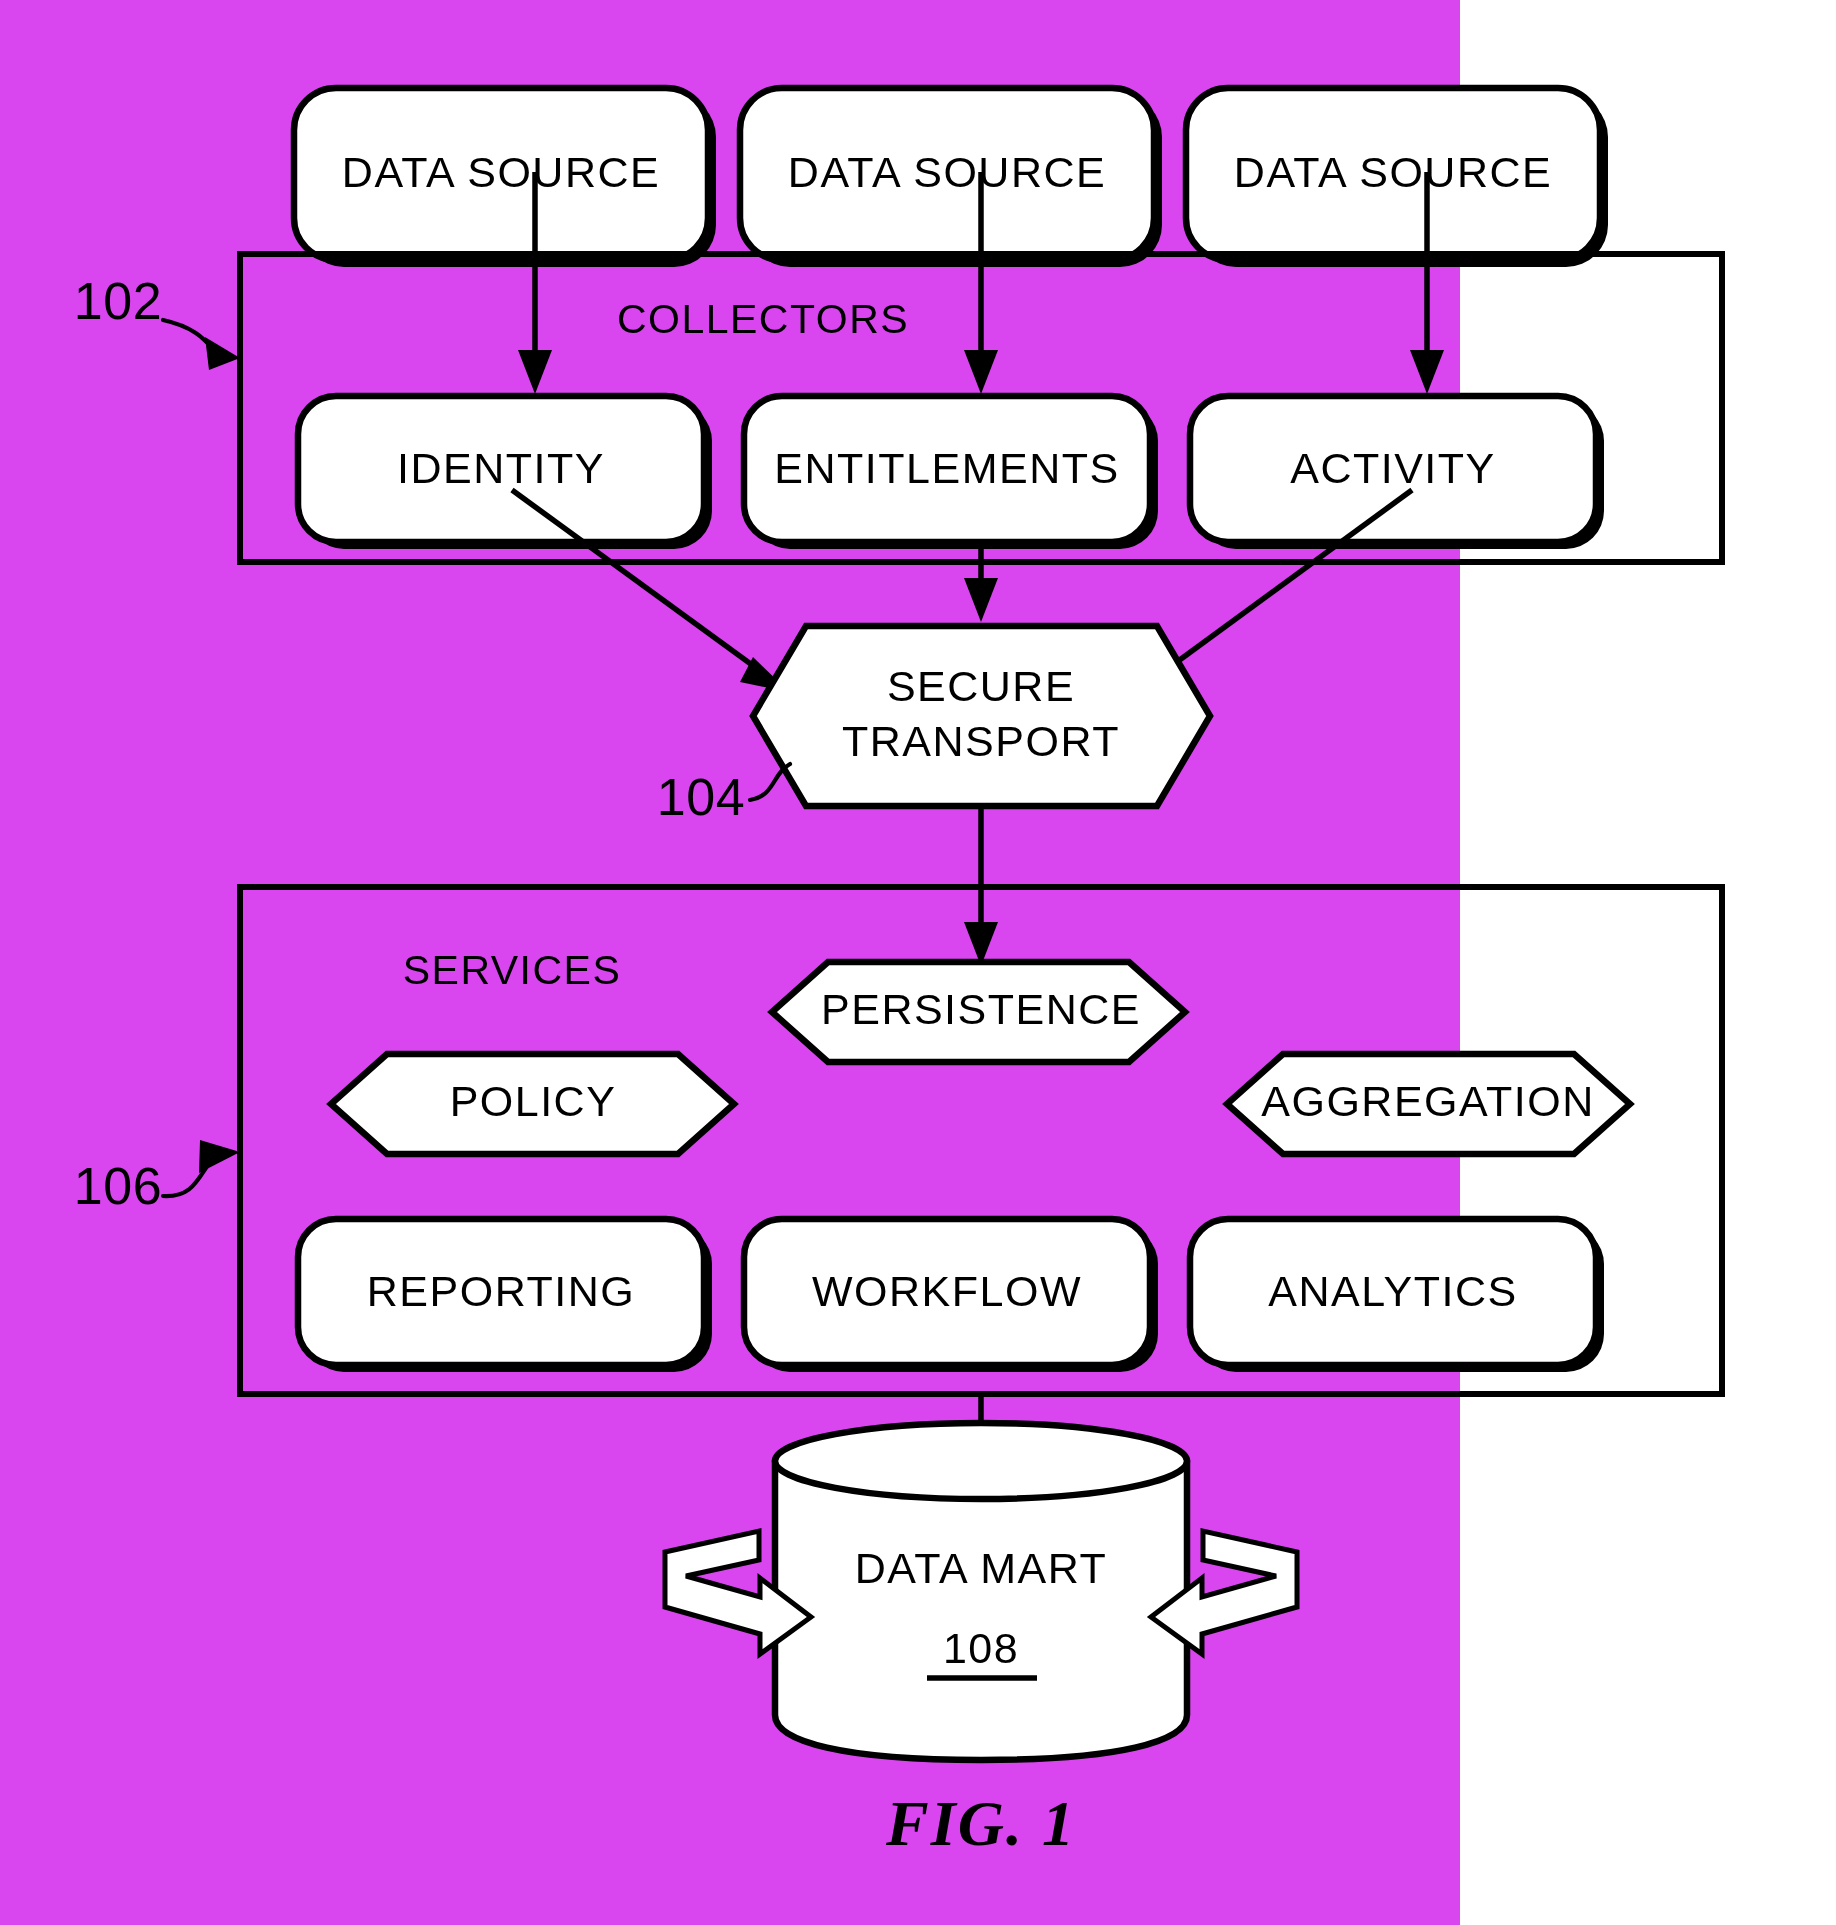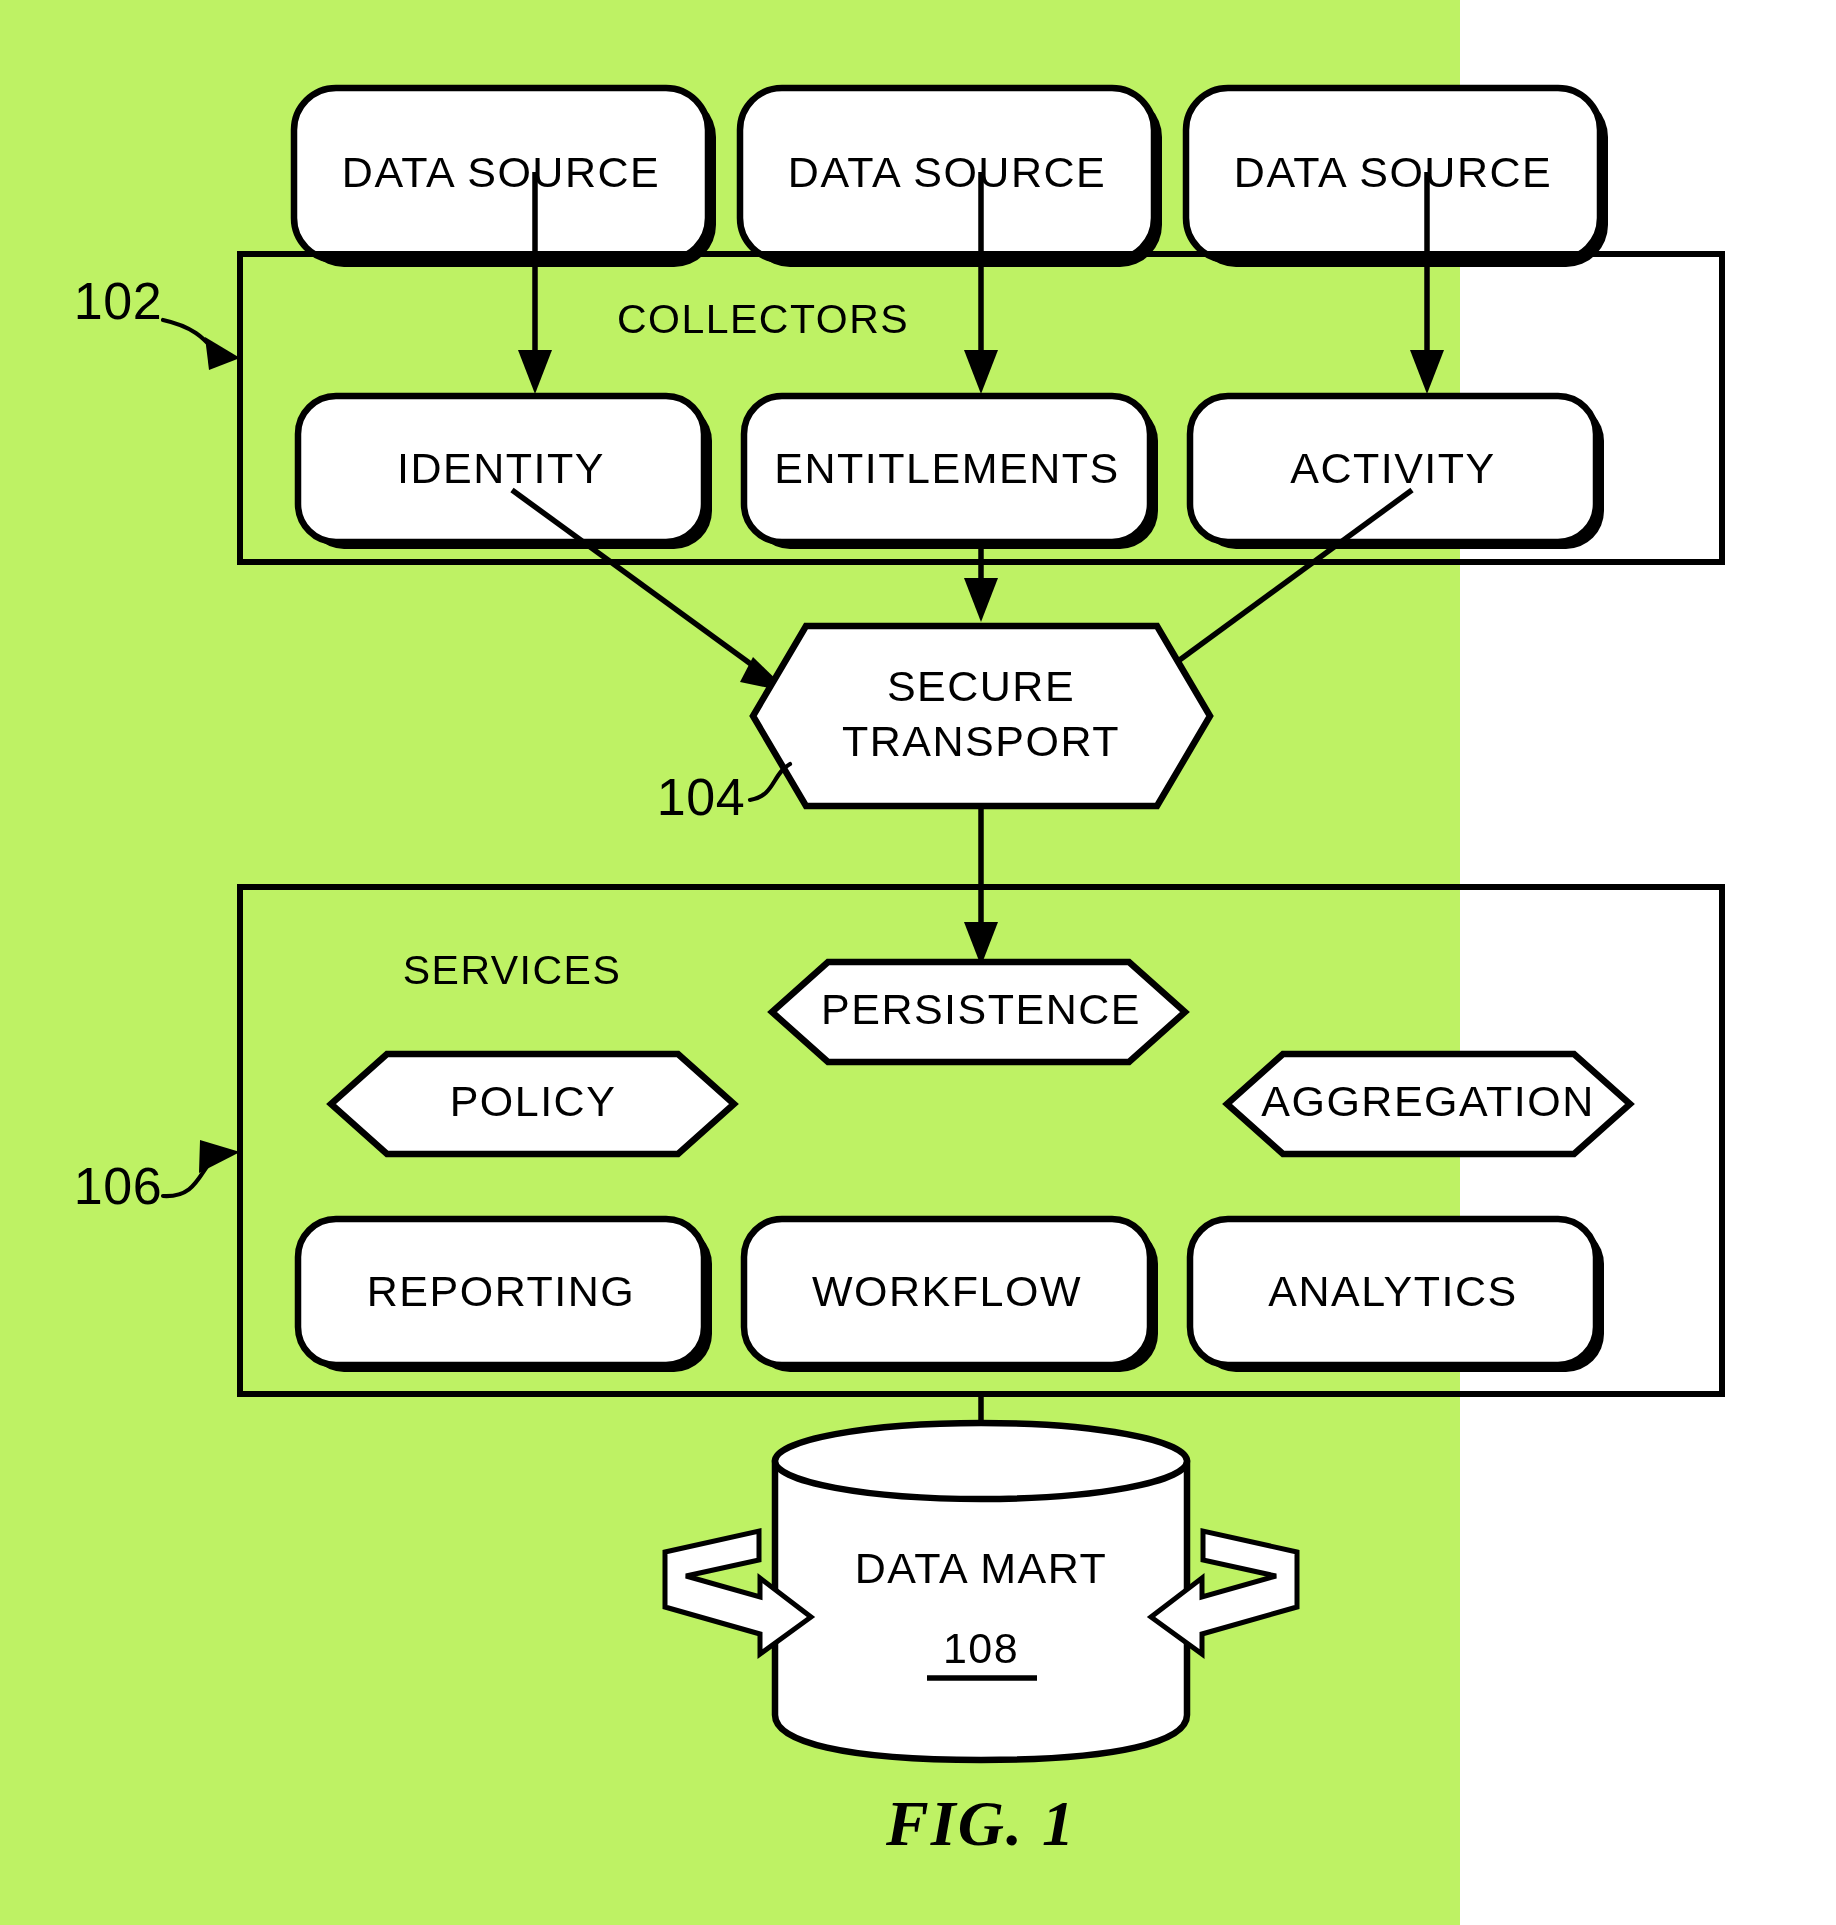--- a/index.html
+++ b/index.html
@@ -10,21 +10,21 @@
   body {
     width: 1836px;
     height: 1925px;
     overflow: hidden;
     font-family: "Liberation Sans", sans-serif;
   }
   #figure-root {
     position: relative;
     width: 1460px;
     height: 1925px;
-    background: #bef264;
+    background: #d946ef;
   }
   svg#diagram {
     position: absolute;
     left: 0;
     top: 0;
     width: 1836px;
     height: 1925px;
     display: block;
   }
   

